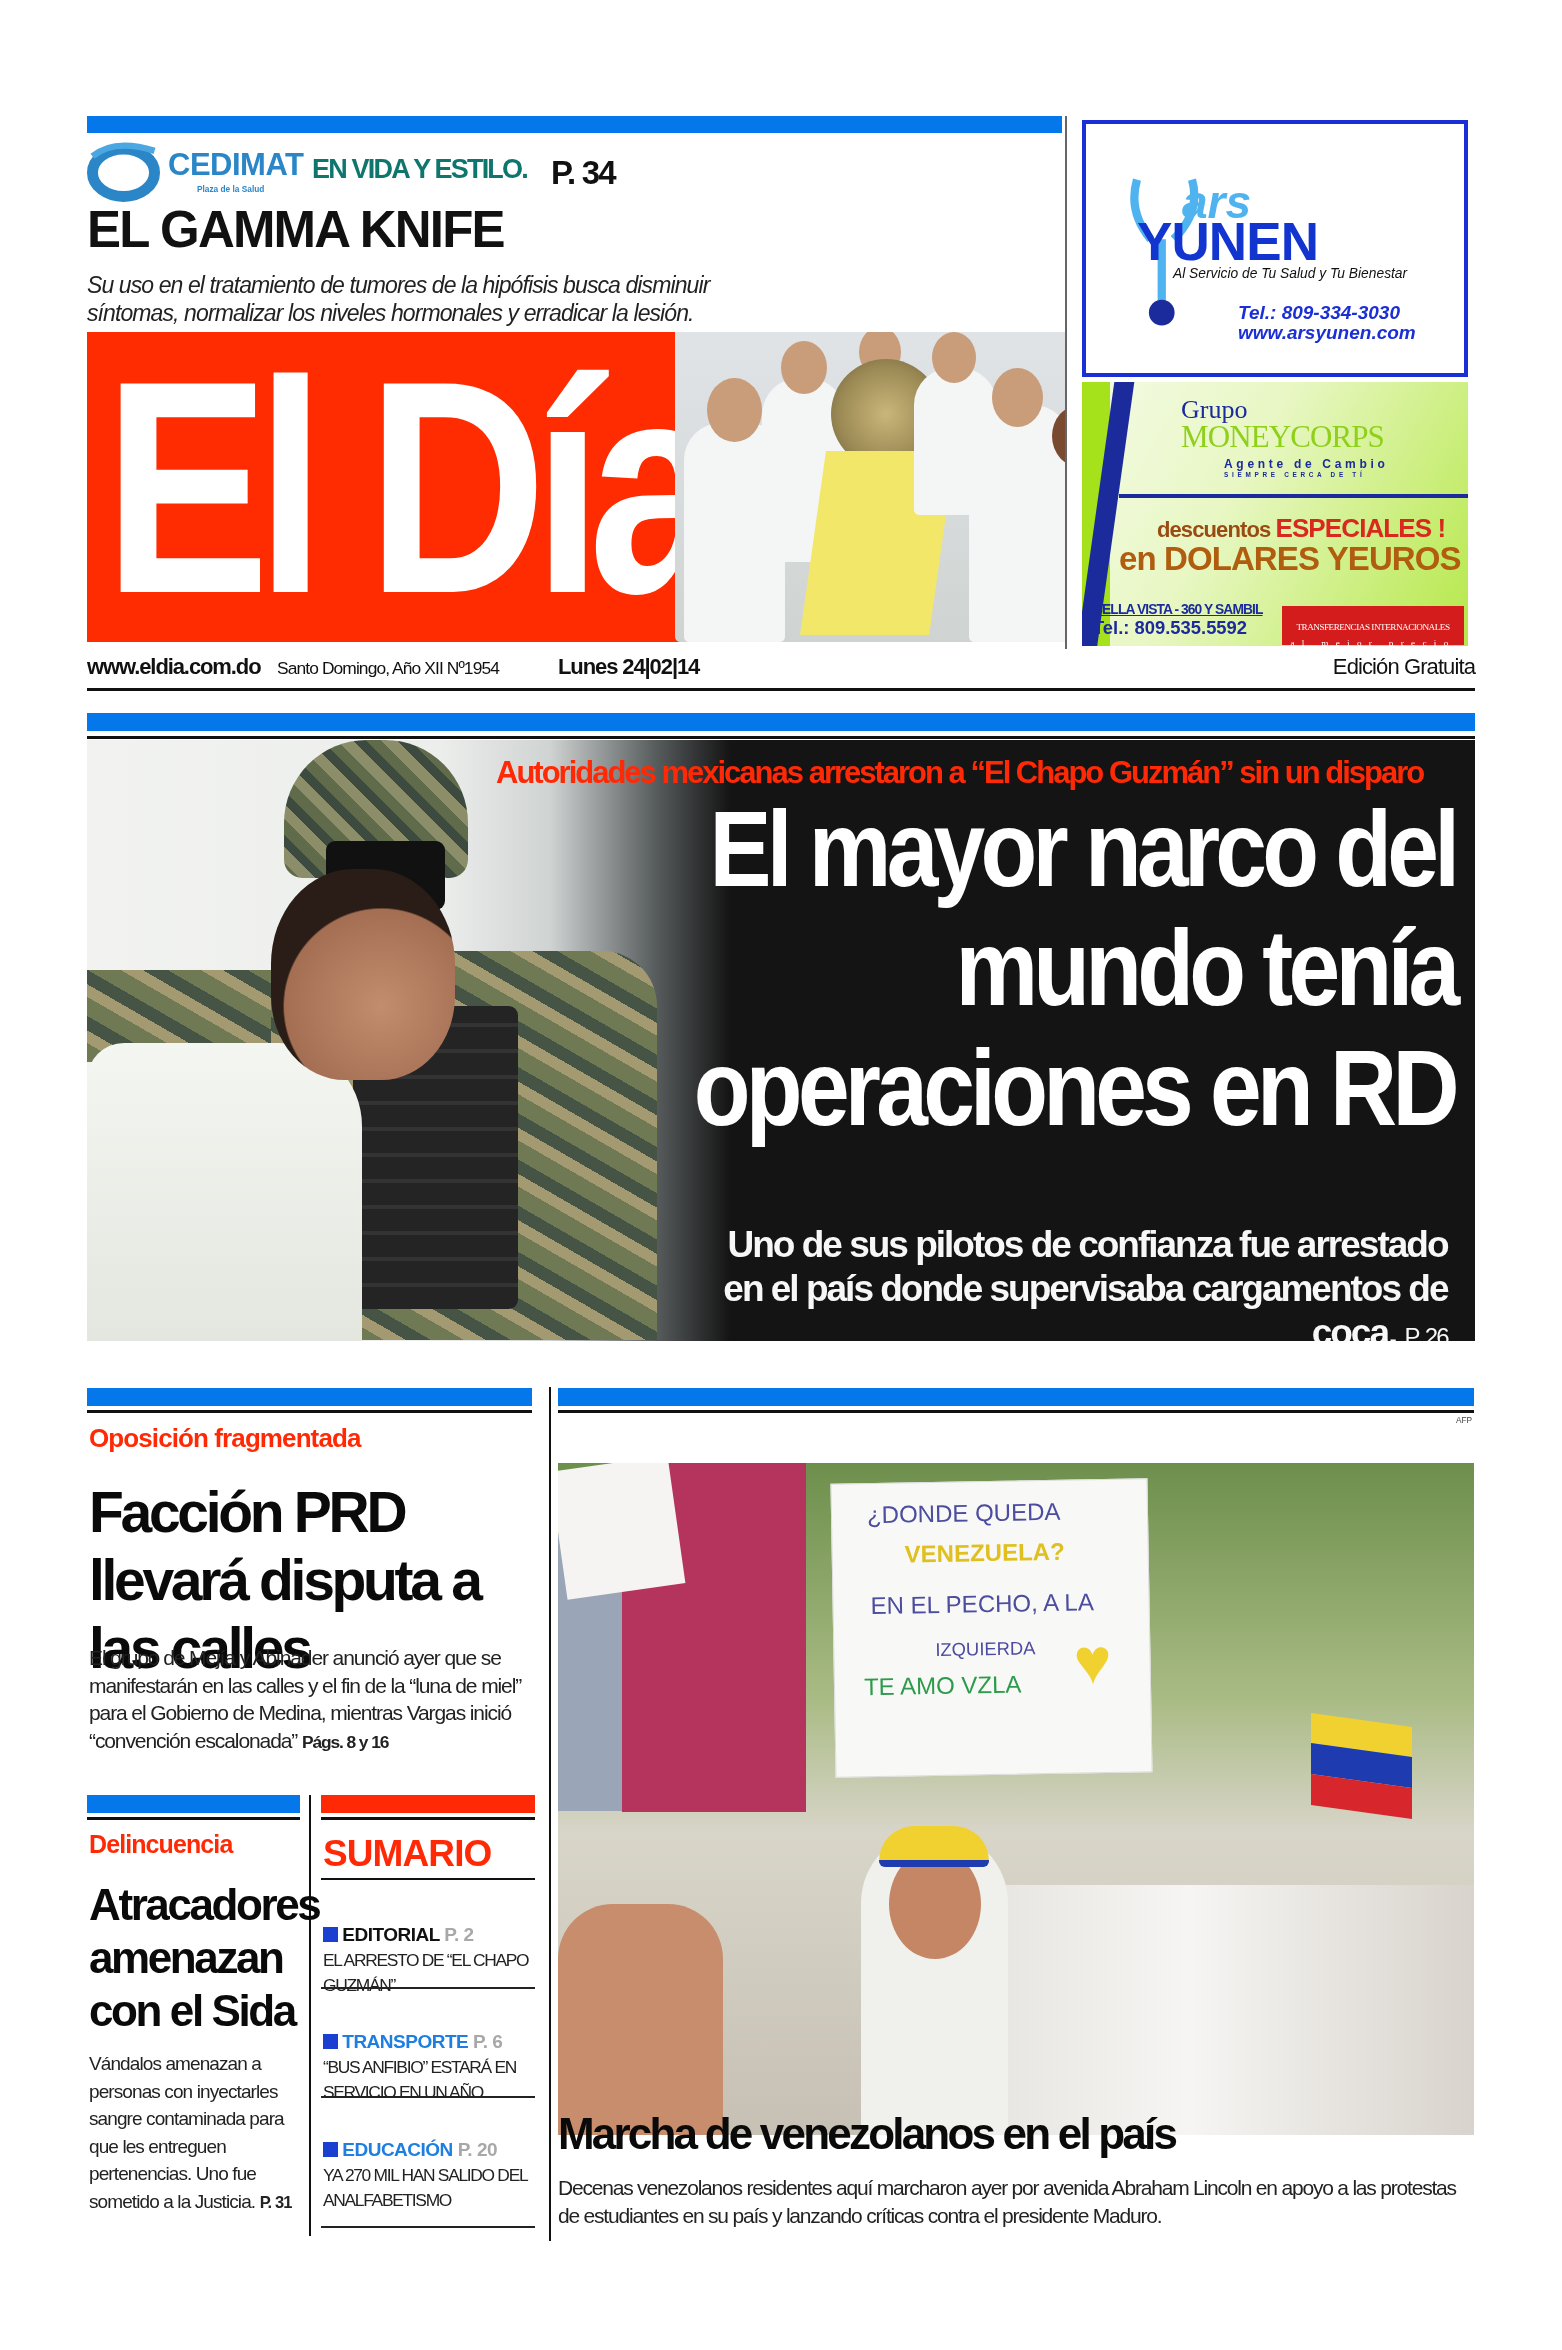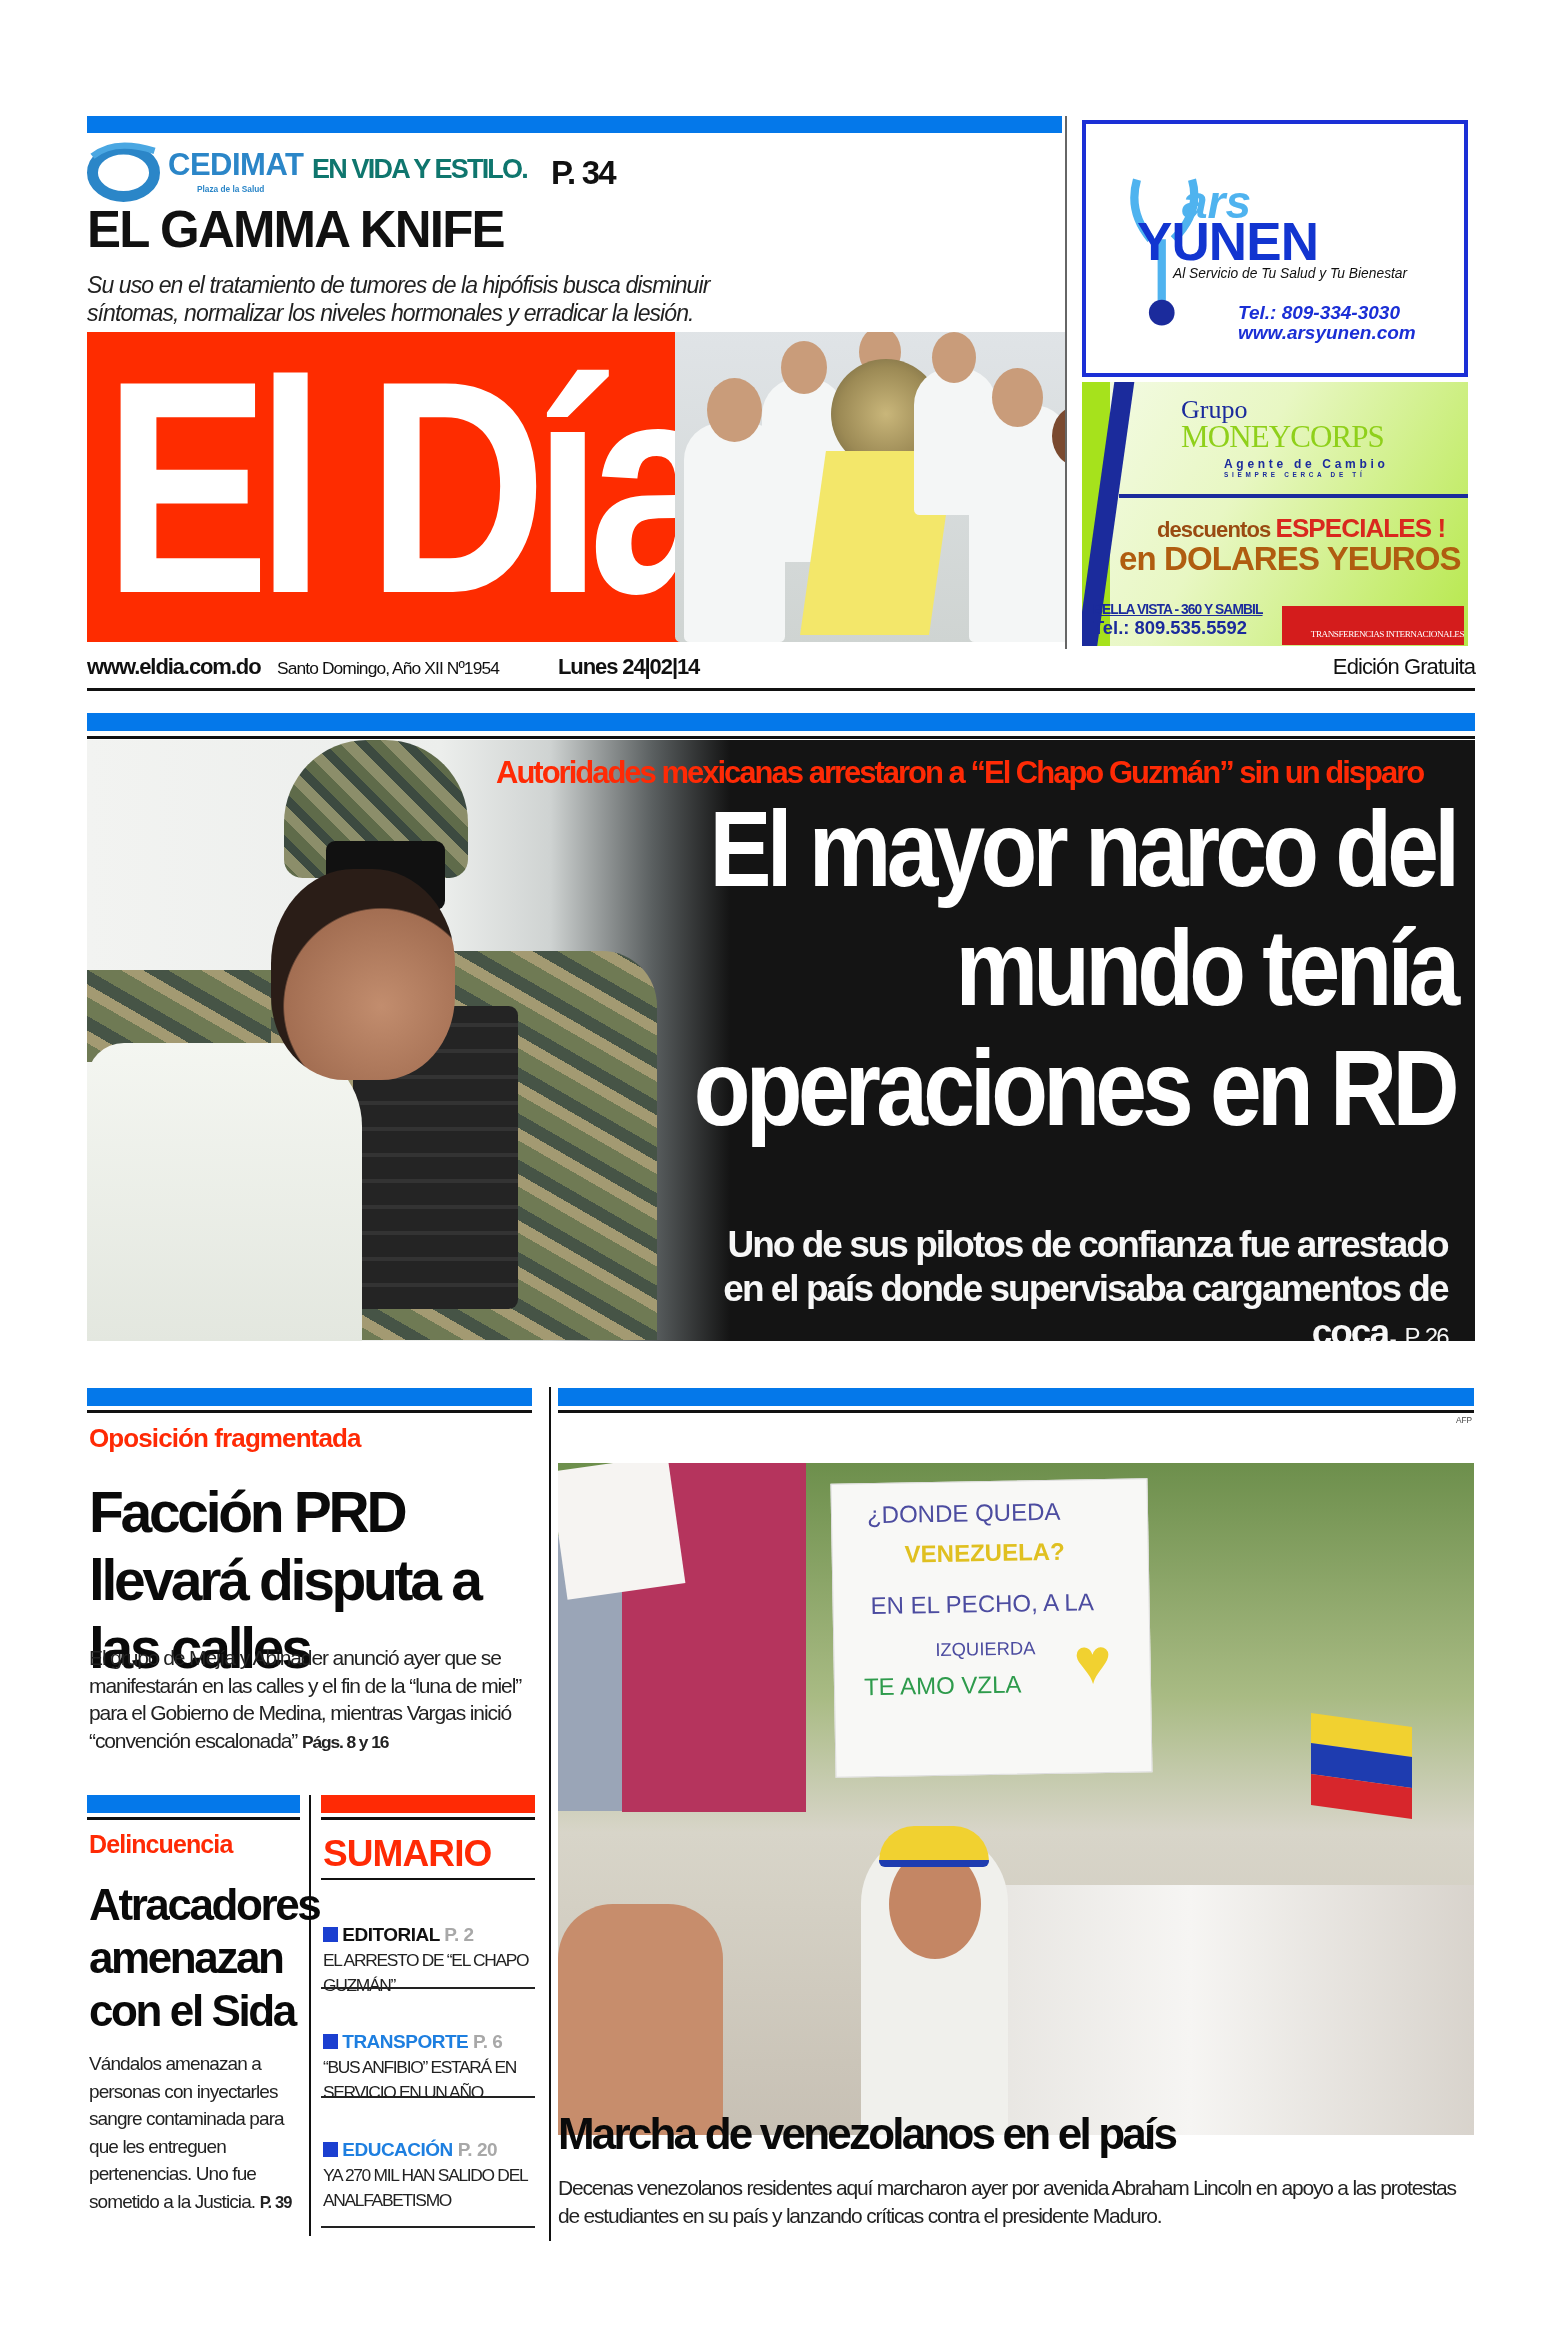--- a/index.html
+++ b/index.html
@@ -45,21 +45,21 @@
   #money-name { position: absolute; left: 99px; top: 37px; font-size: 31px; font-family: "Liberation Serif", serif; color: #8fd01a; letter-spacing: -0.9px; }
   #money-agente { position: absolute; left: 142px; top: 75px; font-size: 12px; font-weight: 700; color: #1b2b9c; letter-spacing: 3.7px; }
   #money-siempre { position: absolute; left: 142px; top: 89px; font-size: 6.4px; font-weight: 700; color: #1b2b9c; letter-spacing: 3.7px; }
   #money-line { position: absolute; left: 37px; top: 112px; width: 349px; height: 3.7px; background: #1b2b9c; }
   #money-desc1 { position: absolute; left: 75px; top: 131px; font-size: 22px; font-weight: 700; color: #9a4b12; letter-spacing: -0.9px; }
   #money-desc1 .hi { color: #d9281e; font-size: 26px; }
   #money-desc2 { position: absolute; left: 37px; top: 158px; font-size: 33px; font-weight: 700; color: #b05d10; letter-spacing: -0.9px; }
   #money-addr { position: absolute; left: 11px; top: 220px; font-size: 13.8px; font-weight: 900; color: #1b2b9c; text-decoration: underline; letter-spacing: -0.9px; }
   #money-tel { position: absolute; left: 11px; top: 235px; font-size: 18.4px; font-weight: 900; color: #1b2b9c; }
   #money-transfer { position: absolute; left: 200px; top: 224px; width: 182px; height: 39px; background: #d41c1c; color: #fff; text-align: center; }
-  #money-transfer .l1 { font-size: 9.2px; font-family: "Liberation Serif", serif; padding-top: 23px; letter-spacing: -0.5px; text-align: right; }
+  #money-transfer .l1 { font-size: 9.2px; font-family: "Liberation Serif", serif; padding-top: 16px; letter-spacing: -0.5px; }
   #money-transfer .l2 { font-size: 9.2px; font-family: "Liberation Serif", serif; letter-spacing: 7.3px; padding-top: 5.5px; }
 
   
   #info-line { left: 87px; top: 654px; width: 1388px; height: 27.5px; }
   #site-url { position: absolute; left: 0; top: 0; font-size: 22px; font-weight: 700; letter-spacing: -1.1px; }
   #site-loc { position: absolute; left: 190px; top: 3.7px; font-size: 17.4px; letter-spacing: -0.9px; }
   #site-date { position: absolute; left: 471px; top: 0; font-size: 22px; font-weight: 700; letter-spacing: -1.1px; }
   #site-edition { position: absolute; right: 0; top: 0; font-size: 22px; letter-spacing: -0.9px; }
   #site-edition b { font-weight: 400; }
   #info-rule { left: 87px; top: 688px; width: 1388px; height: 2.8px; }
@@ -253,21 +253,21 @@
 <div id="opo-rule" class="abs rule"></div>
 <div id="opo-kicker" class="abs">Oposición fragmentada</div>
 <div id="opo-title" class="abs">Facción PRD llevará disputa a las calles</div>
 <div id="opo-body" class="abs"><span>El grupo de Mejía y Abinader anunció ayer que se manifestarán en las calles y el fin de la “luna de miel” para el Gobierno de Medina, mientras Vargas inició “convención escalonada”</span> <b>Págs. 8 y 16</b></div>
 
 <div id="del-blue" class="abs bar-blue"></div>
 <div id="del-rule" class="abs rule"></div>
 <div id="col-div2" class="abs"></div>
 <div id="del-kicker" class="abs">Delincuencia</div>
 <div id="del-title" class="abs">Atracadores amenazan con el Sida</div>
-<div id="del-body" class="abs"><span>Vándalos amenazan a personas con inyectarles sangre contaminada para que les entreguen pertenencias. Uno fue sometido a la Justicia.</span> <b>P. 39</b></div>
+<div id="del-body" class="abs"><span>Vándalos amenazan a personas con inyectarles sangre contaminada para que les entreguen pertenencias. Uno fue sometido a la Justicia.</span> <b>P. 31</b></div>
 
 <div id="sum-red" class="abs bar-red"></div>
 <div id="sum-rule" class="abs rule"></div>
 <div id="sum-title" class="abs">SUMARIO</div>
 <div id="sum-rule2" class="abs rule"></div>
 
 <div id="sum-item-0" class="sum-item">
   <div class="head"><span class="sq"></span><span style="color:#111">EDITORIAL</span> <span class="pg">P. 2</span></div>
   <div class="txt">EL ARRESTO DE “EL CHAPO GUZMÁN”</div>
 </div>

